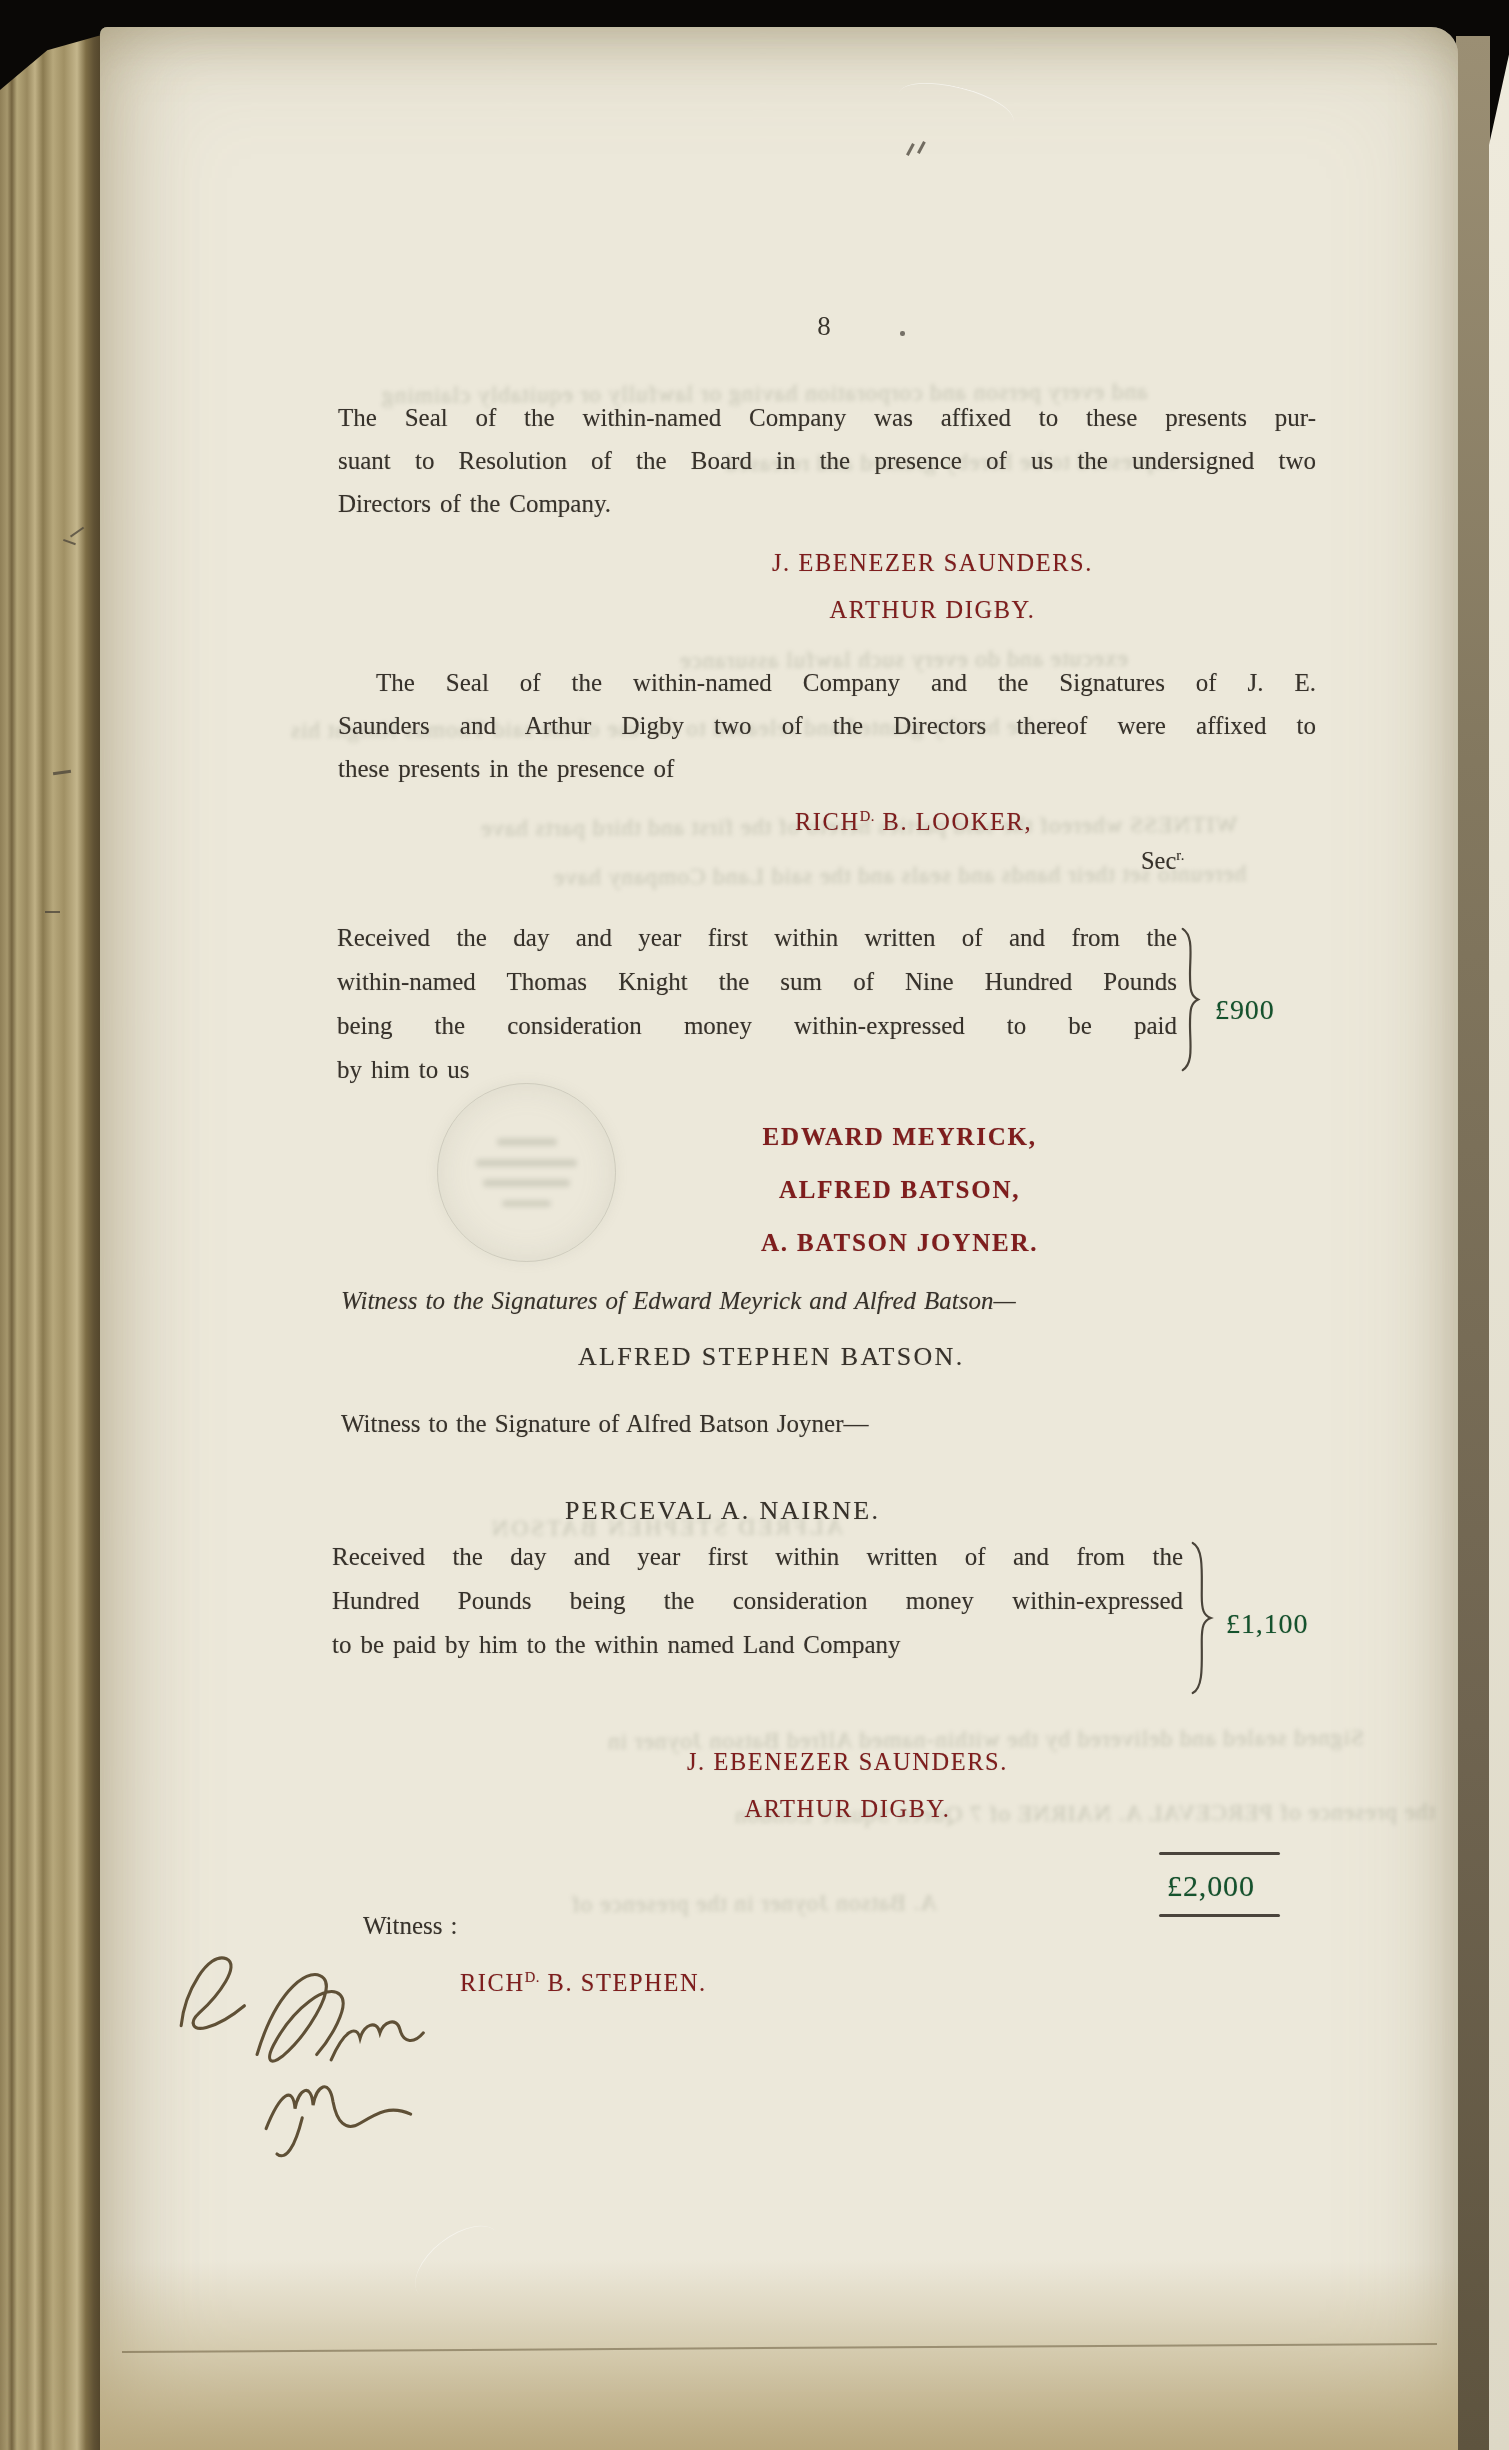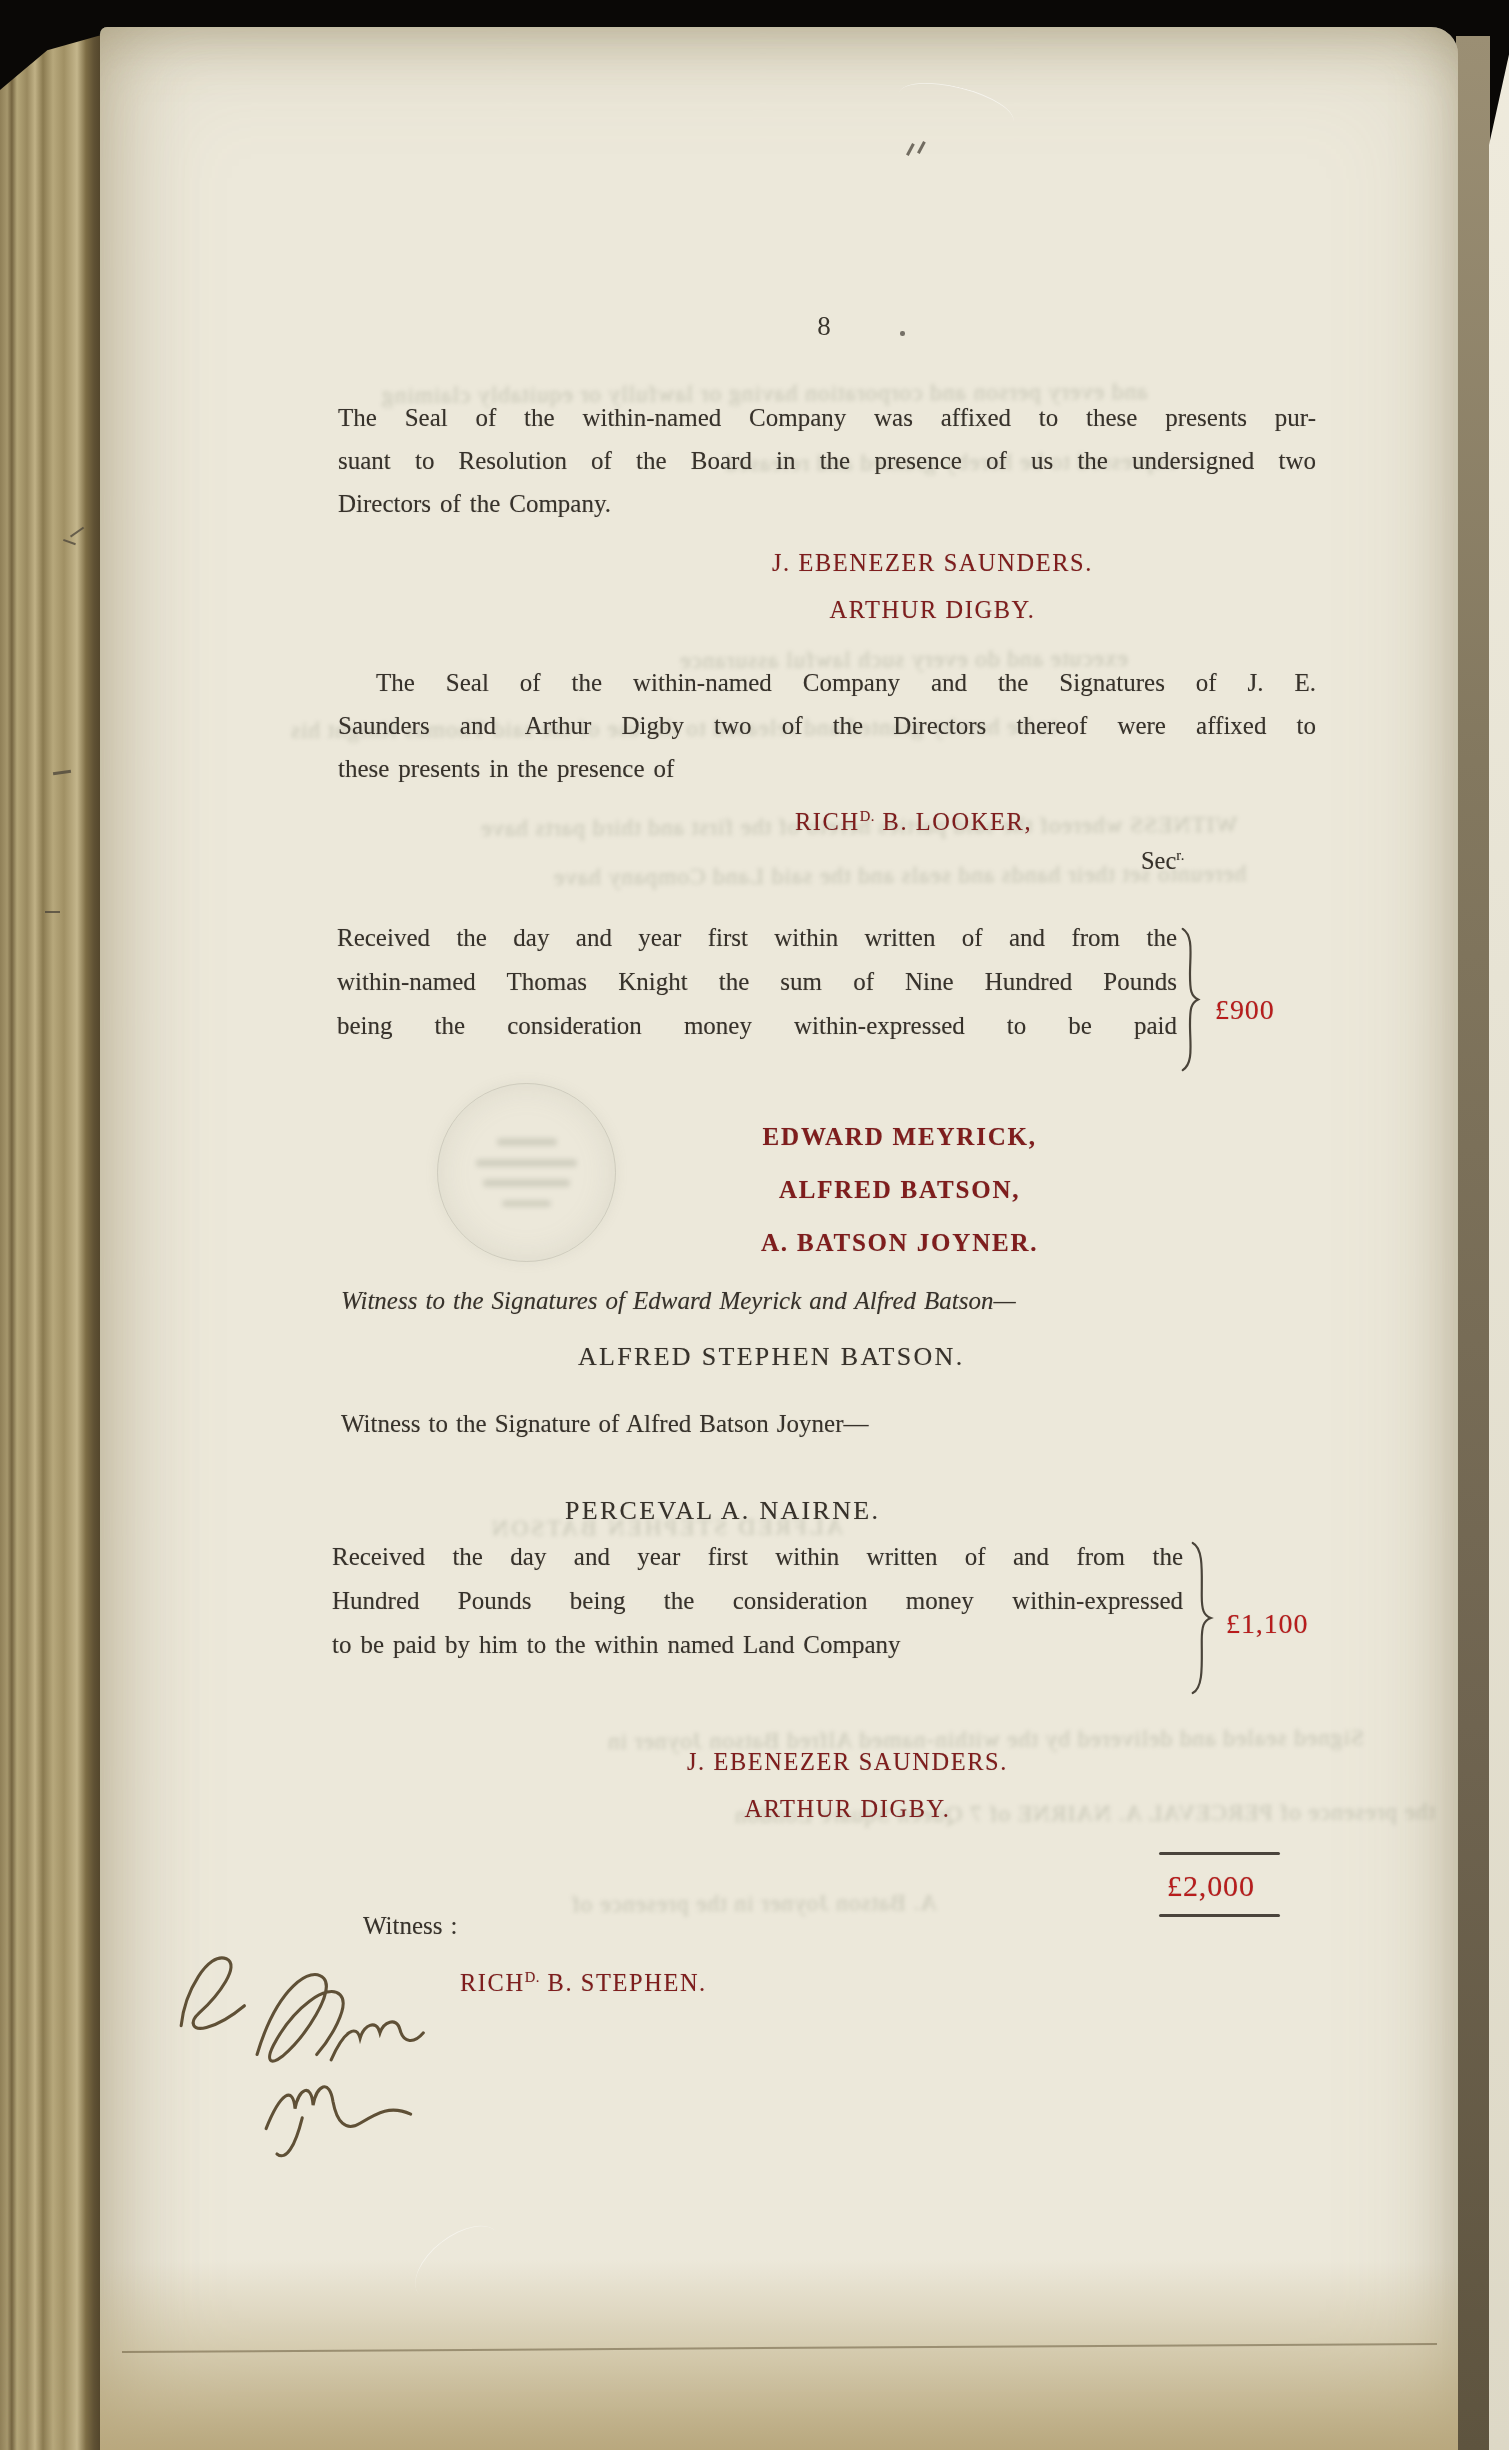--- a/index.html
+++ b/index.html
@@ -54,21 +54,21 @@
   .lastline{text-align-last:left;}
   .indent{padding-left:38px;box-sizing:border-box;}
   .caps{position:absolute;color:#7f1d1d;font-size:24.4px;letter-spacing:1.6px;
     text-shadow:0 0 0.9px rgba(58,53,45,.35);white-space:nowrap;text-align:center;}
   .caps div{line-height:47px;height:47px;}
   .payees div{line-height:53px;height:53px;font-size:25px;letter-spacing:1.8px;font-weight:bold;}
   .wlabel{position:absolute;font-size:25px;color:#37322b;white-space:nowrap;
     text-shadow:0 0 0.9px rgba(58,53,45,.35);word-spacing:1.8px;}
   .wname{position:absolute;font-size:26px;letter-spacing:2.3px;color:#37322b;white-space:nowrap;
     text-shadow:0 0 0.9px rgba(58,53,45,.35);}
-  .amount{position:absolute;font-size:28px;letter-spacing:0.9px;color:#b91c1c;white-space:nowrap;
+  .amount{position:absolute;font-size:28px;letter-spacing:0.9px;color:#14532d;white-space:nowrap;
     text-shadow:0 0 0.9px rgba(58,53,45,.4);}
   sup{font-size:60%;vertical-align:super;letter-spacing:0.5px;}
   .rule{position:absolute;width:121px;height:2.7px;background:#4a443c;border-radius:1.8px;}
   
   .ghost{position:absolute;transform:scaleX(-1) rotate(.3deg);filter:blur(2.2px);opacity:.4;
     color:#8e927e;font-size:23.5px;letter-spacing:0.9px;white-space:nowrap;}
   .seal{position:absolute;left:337px;top:1056px;width:177px;height:177px;border-radius:50%;
     border:0.9px solid rgba(148,148,134,.35);
     box-shadow:inset 0 0 31px rgba(148,150,132,.18),0 0 12.7px rgba(148,150,132,.12);
     display:flex;flex-direction:column;align-items:center;justify-content:center;gap:12.7px;}
@@ -133,20 +133,21 @@
     <div><span>RICH</span><sup>D.</sup><span> B. LOOKER,</span></div>
   </div>
   <div class="wlabel" style="left:1041px;top:820px;font-size:24.4px;">
     <span>Sec</span><sup>r.</sup>
   </div>
 
   <div class="para" style="left:237px;top:889px;width:840px;">
     <span class="bodyline" style="line-height:44px;height:44px;">Received the day and year first within written of and from the</span>
     <span class="bodyline" style="line-height:44px;height:44px;">within-named Thomas Knight the sum of Nine Hundred Pounds</span>
     <span class="bodyline" style="line-height:44px;height:44px;">being the consideration money within-expressed to be paid</span>
+    <span class="bodyline lastline" style="line-height:44px;height:44px;">by him to us</span>
   </div>
   <svg class="brace" style="left:1079px;top:900px;" width="22" height="145" viewBox="0 0 24 160">
     <path d="M4,2 C16,10 12,30 12,52 C12,70 13,76 21,80 C13,84 12,90 12,108 C12,130 16,150 4,158" fill="none" stroke="#4a443a" stroke-width="2.4" stroke-linecap="round"></path>
   </svg>
   <div class="amount" style="left:1115px;top:967px;">£900</div>
 
   <div class="caps payees" style="left:661px;top:1083px;">
     <div>EDWARD MEYRICK,</div>
     <div>ALFRED BATSON,</div>
     <div>A. BATSON JOYNER.</div>

